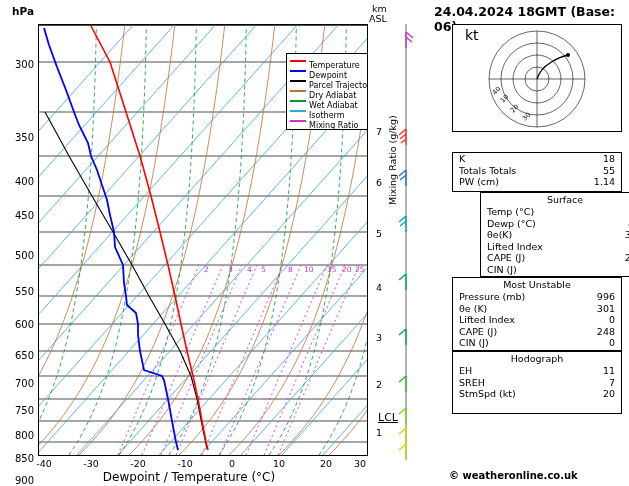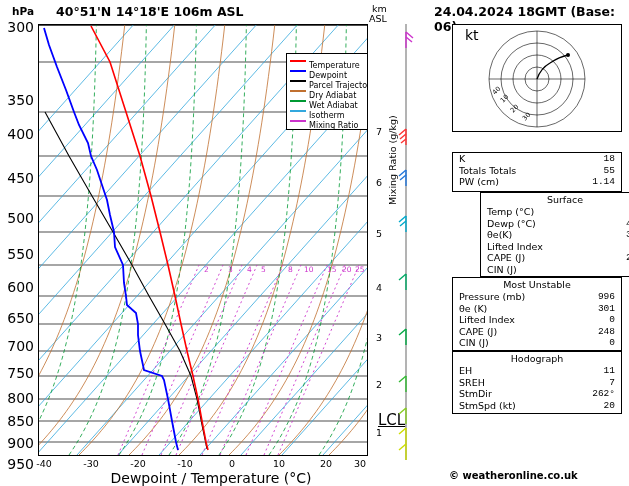--- a/index.html
+++ b/index.html
@@ -10,67 +10,66 @@
   .hdr-left{position:absolute;left:4px;top:4px;font-size:12.5px;font-weight:bold;color:#000;letter-spacing:0px;}
   .hdr-hpa{position:absolute;left:12px;top:5px;font-size:10.5px;font-weight:bold;color:#000;}
   .hdr-right{position:absolute;left:434px;top:4px;font-size:12.5px;font-weight:bold;color:#000;}
   .hdr-km{position:absolute;left:369px;top:4px;font-size:9.5px;color:#000;line-height:10px;text-align:right;}
 
   
   .plot{position:absolute;left:38px;top:24px;width:330px;height:432px;border:1px solid #000;box-sizing:border-box;overflow:hidden;background:#fff;}
   .plot svg{display:block;}
 
   .ylabels{position:absolute;left:0px;top:24px;width:36px;height:432px;}
-  .ylabels div{position:absolute;right:2px;font-size:14px;color:#000;transform:translateY(-50%);}
+  .ylabels div{position:absolute;right:2px;font-size:10px;color:#000;transform:translateY(-50%);margin-top:37px;}
   .xlabels{position:absolute;left:38px;top:458px;width:330px;height:14px;}
   .xlabels div{position:absolute;font-size:9.5px;color:#000;transform:translateX(-50%);}
-  .xaxis-title{position:absolute;left:46px;top:470px;width:330px;text-align:center;font-size:14px;color:#000;}
+  .xaxis-title{position:absolute;left:24px;top:470px;width:330px;text-align:center;font-size:12px;color:#000;}
 
   
   .kmaxis{position:absolute;left:368px;top:24px;width:28px;height:432px;}
   .kmaxis div{position:absolute;left:8px;font-size:9.5px;color:#000;transform:translateY(-50%);}
   .mixlabel{position:absolute;left:387px;top:205px;font-size:9.5px;color:#000;transform:rotate(-90deg);transform-origin:left top;white-space:nowrap;}
-  .lcl{position:absolute;left:378px;top:411px;font-size:15px;color:#000;text-decoration:underline;}
+  .lcl{position:absolute;left:378px;top:411px;font-size:11px;color:#000;text-decoration:underline;}
 
   
   .legend{position:absolute;left:247px;top:28px;width:110px;background:#fff;border:1px solid #000;padding:2px 3px 3px 3px;box-sizing:border-box;}
   .legend .row{display:flex;align-items:center;height:9.5px;margin-bottom:0.5px;}
   .legend .sw{width:16px;height:2px;margin-right:3px;flex:0 0 16px;}
   .legend .lb{font-size:8px;color:#000;line-height:9px;white-space:nowrap;margin-top:10px;}
 
   
   .hodo{position:absolute;left:452px;top:24px;width:170px;height:108px;border:1px solid #000;background:#fff;box-sizing:border-box;}
   .hodo .kt{position:absolute;left:4px;top:2px;font-size:14px;color:#000;padding-left:8px;}
 
   
   .panel{position:absolute;left:452px;width:170px;border:1px solid #000;background:#fff;box-sizing:border-box;font-size:9.5px;color:#000;}
   .panel .ttl{text-align:center;font-size:9.5px;padding:1px 0 1px 0;}
   .panel .r{display:flex;justify-content:space-between;padding:0 6px;line-height:11.5px;}
   .panel .r span.k{white-space:nowrap;}
-  .panel .r span.v{white-space:nowrap;font-family:Liberation Mono, monospace;}
+  .panel .r span.v{white-space:nowrap;}
 
   .credit{position:absolute;left:449px;top:470px;font-size:10px;color:#000;font-weight:bold;}
 </style>
 </head>
 <body>
 
 <div class="root">
 
   <div class="hdr-hpa">hPa</div>
-  <div class="hdr-left" style="left:56px;">40°51'N  14°18'E  106m ASL</div>
   <div class="hdr-km">
     <div>km</div>
     <div>ASL</div>
   </div>
   <div class="hdr-right">24.04.2024 18GMT (Base: 06)</div>
 
   <div class="ylabels">
     <div style="top:3px">300</div>
     <div style="top:76px">350</div>
-    <div style="top:110px">400</div>
+    <div style="top:120px">400</div>
     <div style="top:154px">450</div>
     <div style="top:194px">500</div>
     <div style="top:230px">550</div>
     <div style="top:263px">600</div>
     <div style="top:294px">650</div>
     <div style="top:322px">700</div>
     <div style="top:349px">750</div>
     <div style="top:374px">800</div>
     <div style="top:397px">850</div>
     <div style="top:419px">900</div>
@@ -379,23 +378,19 @@
     <div class="ttl">Hodograph</div>
     <div class="r">
       <span class="k">EH</span>
       <span class="v">11</span>
     </div>
     <div class="r">
       <span class="k">SREH</span>
       <span class="v">7</span>
     </div>
     <div class="r">
-      <span class="k">StmDir</span>
-      <span class="v">262°</span>
-    </div>
-    <div class="r">
       <span class="k">StmSpd (kt)</span>
       <span class="v">20</span>
     </div>
   </div>
 
   <div class="credit">© weatheronline.co.uk</div>
 </div>
 
 </body></html>

